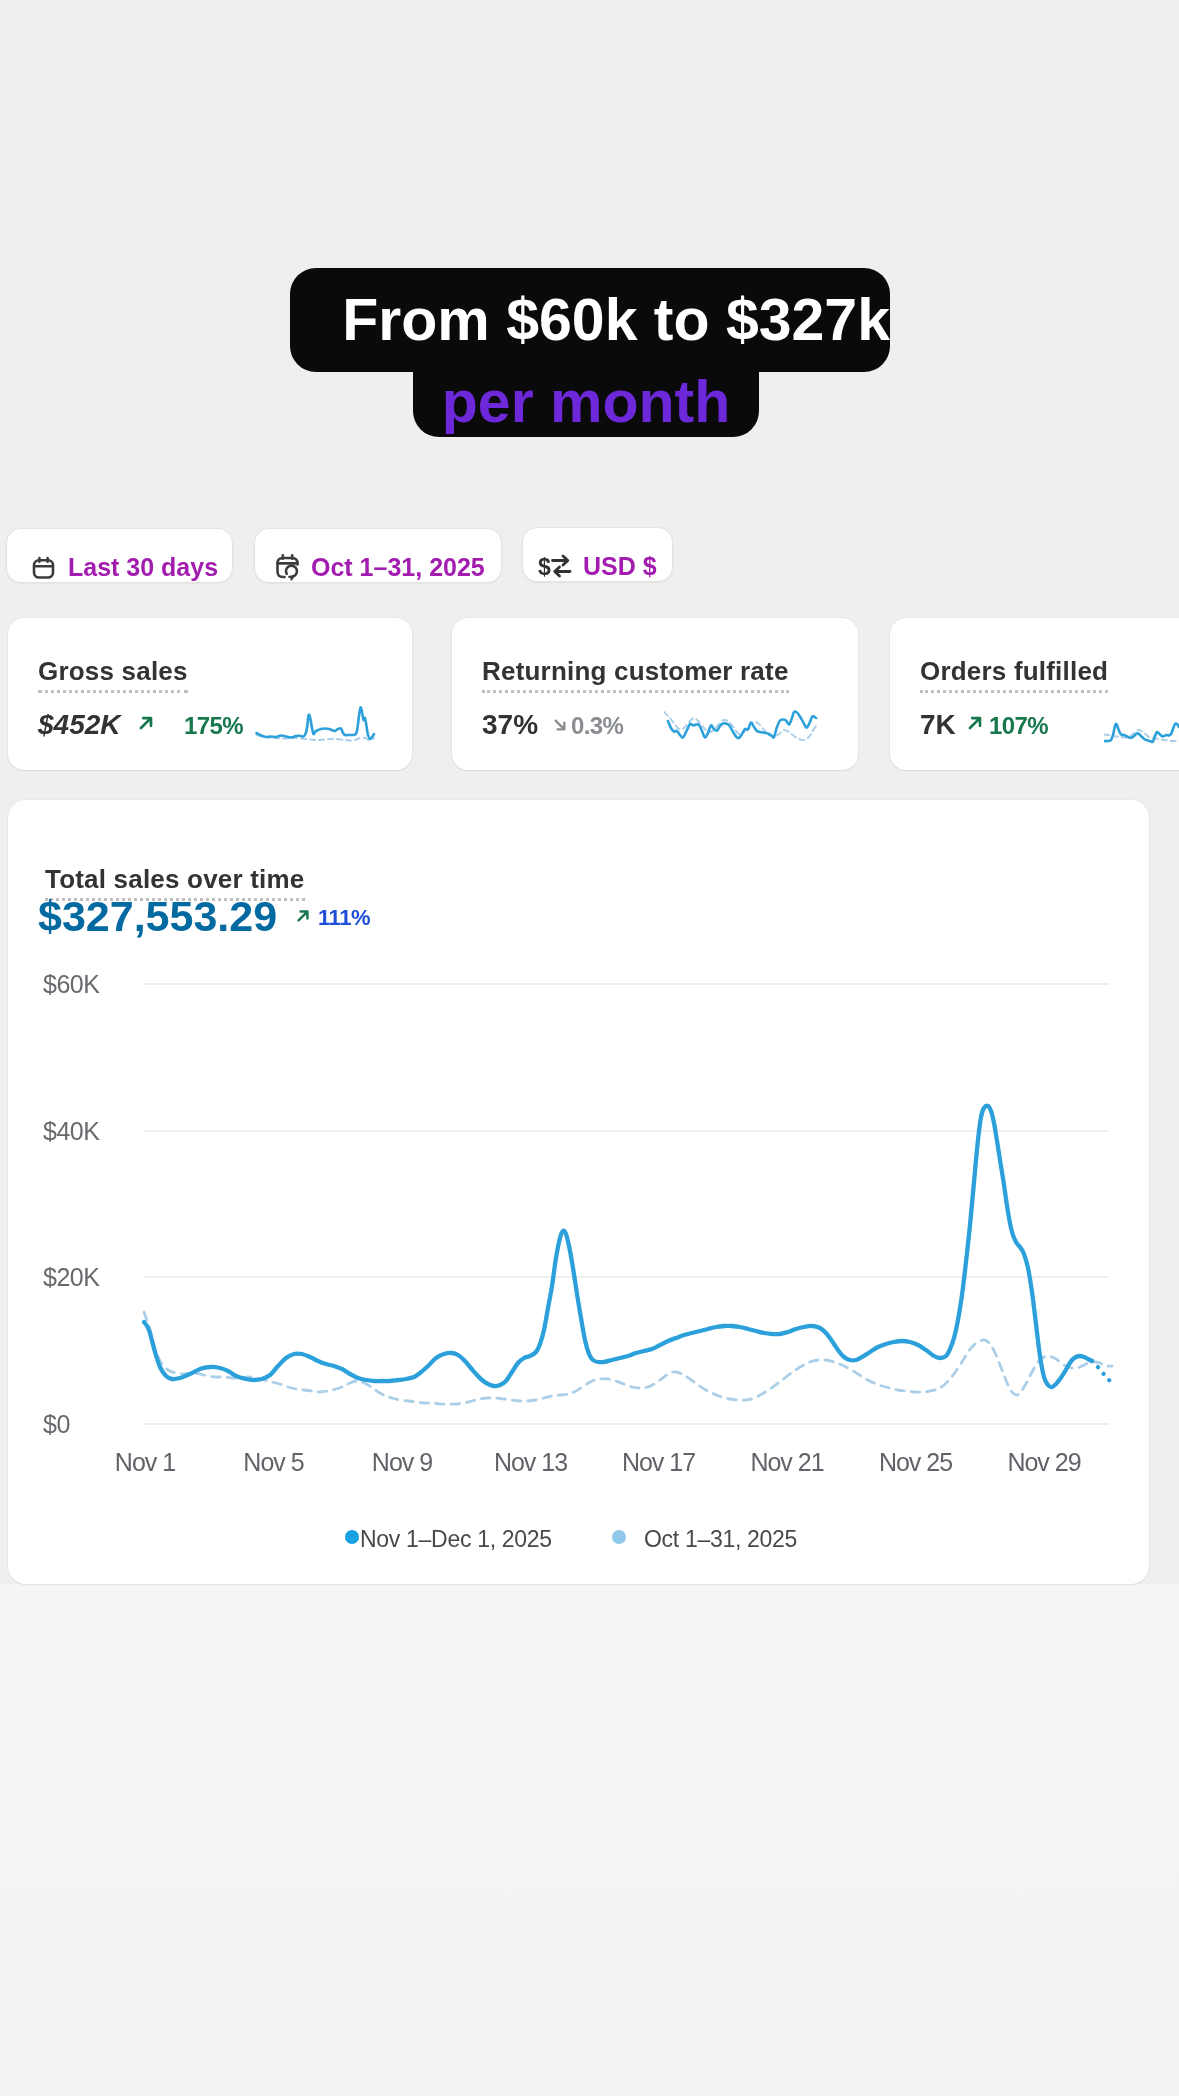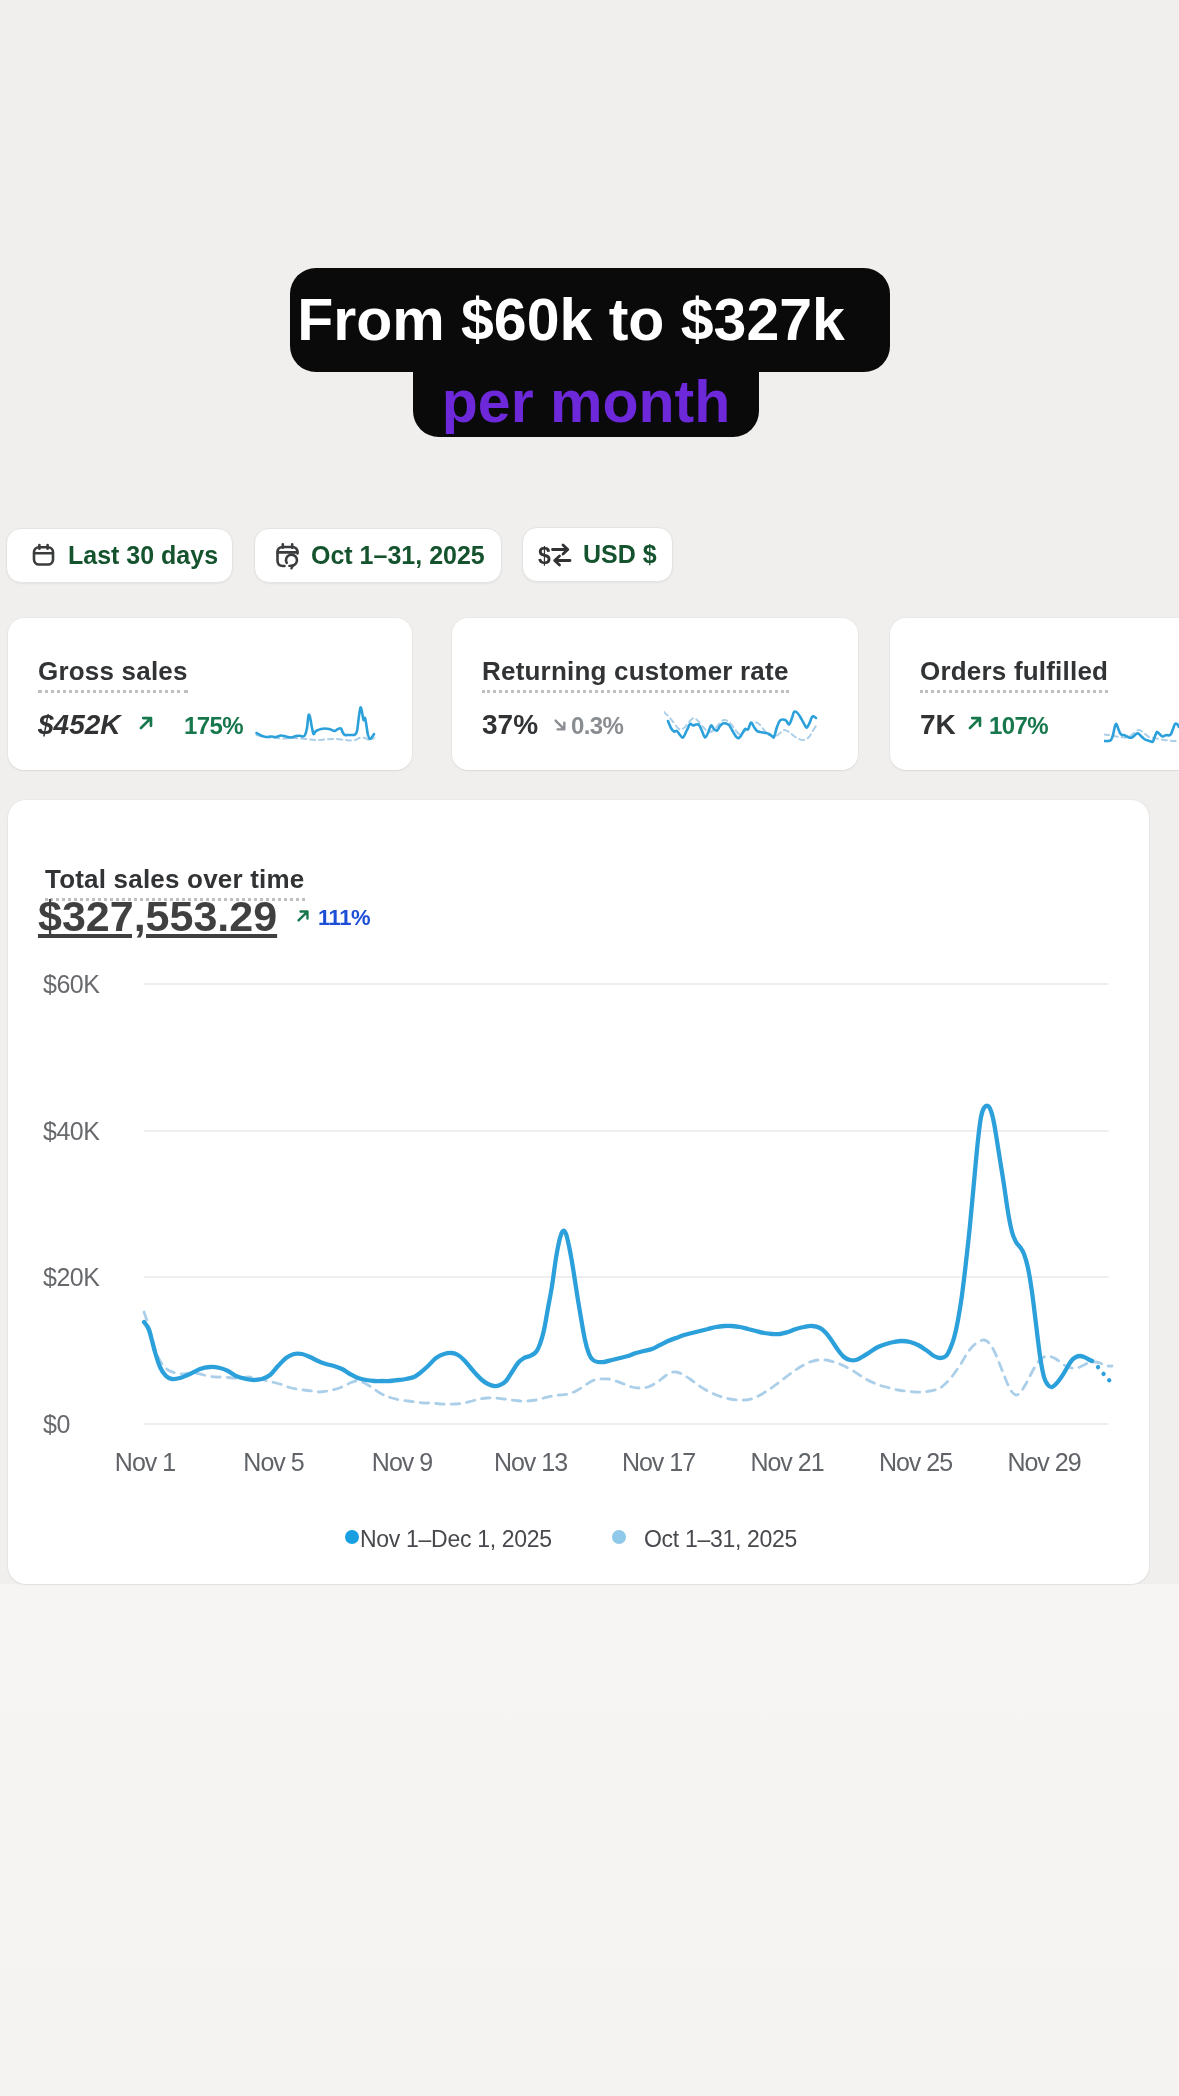--- a/index.html
+++ b/index.html
@@ -1,33 +1,33 @@
 <!DOCTYPE html>
 <html><head>
 <meta charset="utf-8">
 <style>
   * { margin:0; padding:0; box-sizing:border-box; }
   html,body { width:1179px; height:2096px; }
   body { font-family:"Liberation Sans", sans-serif; background:#f0efed; position:relative; overflow:hidden; }
   .abs { position:absolute; }
   .card { position:absolute; background:#fff; border-radius:16px; box-shadow:0 1px 2px rgba(0,0,0,0.07), 0 0 0 1px rgba(0,0,0,0.025); }
-  .pill { position:absolute; background:#fff; border:1.5px solid #e3e3e2; border-radius:15px; box-shadow:0 1px 2px rgba(0,0,0,0.05); display:flex; align-items:center; height:55px; color:#14532d; font-weight:700; font-size:25px; }
+  .pill { position:absolute; background:#fff; border:1.5px solid #e3e3e2; border-radius:15px; box-shadow:0 1px 2px rgba(0,0,0,0.05); display:flex; align-items:flex-end; height:55px; color:#a21caf; font-weight:700; font-size:25px; }
   .mtitle { position:absolute; font-size:26px; font-weight:700; color:#313335; border-bottom:3px dotted #bfbfbf; padding-bottom:3px; letter-spacing:0.2px; }
   .mval { position:absolute; font-size:28px; font-weight:700; color:#303234; letter-spacing:0px; }
   .mpct { position:absolute; font-size:24px; letter-spacing:-0.6px; font-weight:700; color:#17784e; }
   .gray { color:#898d91; }
 </style>
 </head>
 <body>
 
   <div class="abs" style="left:0; top:1584px; width:1179px; height:512px; background:linear-gradient(#f6f5f4,#f4f3f1);"></div>
 
   <div class="abs" style="left:290px; top:268px; width:600px; height:104px; background:#0a0a0a; border-radius:26px;"></div>
   <div class="abs" style="left:413px; top:330px; width:346px; height:107px; background:#0a0a0a; border-radius:26px;"></div>
-  <div class="abs" style="left:271px; top:268px; width:600px; height:104px; color:#fff; font-size:59px; font-weight:700; text-align:center; line-height:104px;">From $60k to $327k</div>
+  <div class="abs" style="left:290px; top:268px; width:600px; height:104px; color:#fff; font-size:59px; font-weight:700; text-align:right; line-height:104px;">From $60k to $327k</div>
   <div class="abs" style="left:413px; top:361px; width:346px; height:82px; color:#6d28d9; font-size:59px; font-weight:700; text-align:center; line-height:82px;">per month</div>
 
   <div class="pill" style="left:6px; top:528px; width:227px;">
     <span style="margin-left:23px; display:flex;">
       <svg width="27" height="27" viewBox="0 0 27 27" fill="none">
         <rect x="4" y="5.2" width="19" height="17.3" rx="5" stroke="#3b3c3e" stroke-width="2.6"></rect>
         <path d="M9.4 3 V6.8 M17.6 3 V6.8 M4.2 11.2 H22.8" stroke="#3b3c3e" stroke-width="2.6" stroke-linecap="round"></path>
       </svg>
     </span>
     <span style="margin-left:11px;">Last 30 days</span>
@@ -87,21 +87,21 @@
     </svg></div>
   <div class="mpct" style="left:989px; top:712px;">107%</div>
   <div class="abs" style="left:1104px; top:704px;"><svg width="75" height="42" viewBox="0 0 75 42" fill="none">
       <path d="M0.0,30.5C0.8,30.6 3.3,30.8 5.0,31.0C6.7,31.2 8.3,31.7 10.0,32.0C11.7,32.3 13.3,32.8 15.0,33.0C16.7,33.2 18.3,33.5 20.0,33.5C21.7,33.5 23.3,33.8 25.0,33.0C26.7,32.2 28.3,30.2 30.0,29.0C31.7,27.8 33.3,26.0 35.0,26.0C36.7,26.0 38.3,27.8 40.0,29.0C41.7,30.2 43.3,32.2 45.0,33.0C46.7,33.8 48.3,33.7 50.0,34.0C51.7,34.3 53.3,34.7 55.0,35.0C56.7,35.3 58.3,35.8 60.0,36.0C61.7,36.2 63.3,36.3 65.0,36.5C66.7,36.7 68.3,36.9 70.0,37.0C71.7,37.1 74.2,37.0 75.0,37.0" stroke="#abcfe8" stroke-width="2" stroke-dasharray="5 4" stroke-linecap="round"></path>
       <path d="M0.0,37.0C0.7,37.0 2.8,37.2 4.0,37.0C5.2,36.8 6.2,37.0 7.0,36.0C7.8,35.0 8.3,33.3 9.0,31.0C9.7,28.7 10.4,23.8 11.0,22.0C11.6,20.2 12.0,19.7 12.5,20.0C13.0,20.3 13.4,22.5 14.0,24.0C14.6,25.5 15.3,27.8 16.0,29.0C16.7,30.2 17.3,30.7 18.0,31.0C18.7,31.3 19.3,30.8 20.0,31.0C20.7,31.2 21.2,31.6 22.0,32.0C22.8,32.4 24.0,33.2 25.0,33.5C26.0,33.8 27.0,33.9 28.0,33.5C29.0,33.1 30.2,31.7 31.0,31.0C31.8,30.3 32.3,29.7 33.0,29.5C33.7,29.3 34.2,29.4 35.0,30.0C35.8,30.6 37.0,32.1 38.0,33.0C39.0,33.9 40.0,34.9 41.0,35.5C42.0,36.1 43.0,36.2 44.0,36.5C45.0,36.8 46.2,37.3 47.0,37.5C47.8,37.7 48.3,38.4 49.0,37.5C49.7,36.6 50.3,33.6 51.0,32.0C51.7,30.4 52.3,28.4 53.0,28.0C53.7,27.6 54.3,28.9 55.0,29.5C55.7,30.1 56.3,31.0 57.0,31.5C57.7,32.0 58.3,32.5 59.0,32.5C59.7,32.5 60.3,31.8 61.0,31.5C61.7,31.2 62.3,31.0 63.0,31.0C63.7,31.0 64.3,31.7 65.0,31.5C65.7,31.3 66.3,31.1 67.0,30.0C67.7,28.9 68.3,26.7 69.0,25.0C69.7,23.3 70.3,20.8 71.0,20.0C71.7,19.2 72.3,19.5 73.0,20.0C73.7,20.5 74.7,22.5 75.0,23.0" stroke="#2ba0da" stroke-width="2.6" stroke-linecap="round" stroke-linejoin="round"></path>
     </svg></div>
 
   <div class="card" style="left:8px; top:800px; width:1141px; height:784px; border-radius:18px;"></div>
 
   <div class="mtitle" style="left:38px; top:864px; font-size:26px;margin-left:7px;">Total sales over time</div>
-  <div class="abs" style="left:38px; top:892px; font-size:43px; font-weight:700; color:#404040;text-decoration:underline;">$327,553.29</div>
+  <div class="abs" style="left:38px; top:892px; font-size:43px; font-weight:700; color:#0369a1;">$327,553.29</div>
   <div class="abs" style="left:296px; top:909px;"><svg width="14" height="14" viewBox="0 0 21 21" fill="none">
       <path d="M3.8 17.2 L16.8 4.2 M6.8 3.8 H17.2 V14.2" stroke="#17784e" stroke-width="3.6" stroke-linecap="round" stroke-linejoin="round"></path>
     </svg></div>
   <div class="abs" style="left:318px; top:905px; font-size:22px; font-weight:700; letter-spacing:-0.4px; color:#1d4ed8;">111%</div>
 
   <svg class="abs" style="left:0; top:940px;" width="1179" height="560" viewBox="0 940 1179 560" fill="none" font-family="Liberation Sans">
     <line x1="144" y1="984" x2="1108.5" y2="984" stroke="#e9e9e9" stroke-width="1.5"></line>
     <line x1="144" y1="1131" x2="1108.5" y2="1131" stroke="#e9e9e9" stroke-width="1.5"></line>
     <line x1="144" y1="1277" x2="1108.5" y2="1277" stroke="#e9e9e9" stroke-width="1.5"></line>
     <line x1="144" y1="1424" x2="1108.5" y2="1424" stroke="#e9e9e9" stroke-width="1.5"></line>

